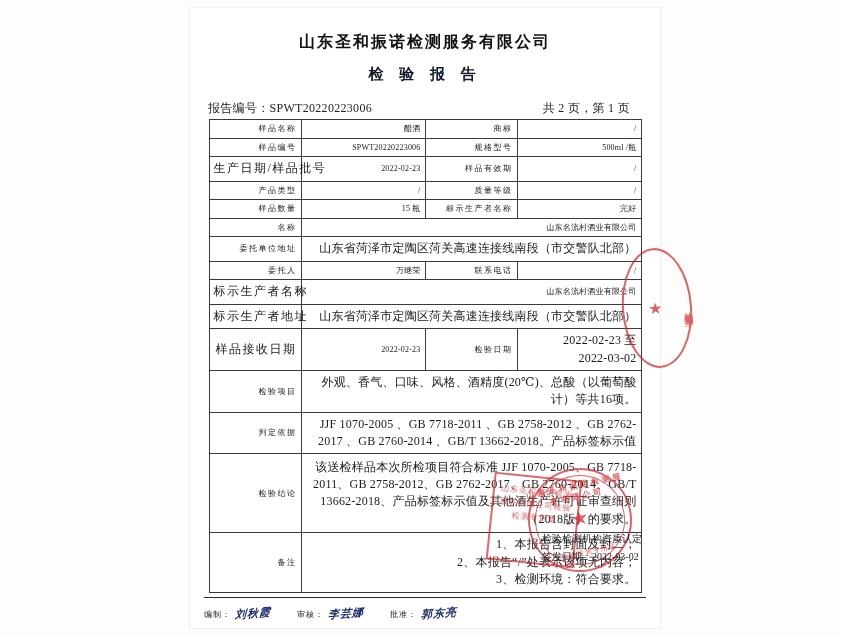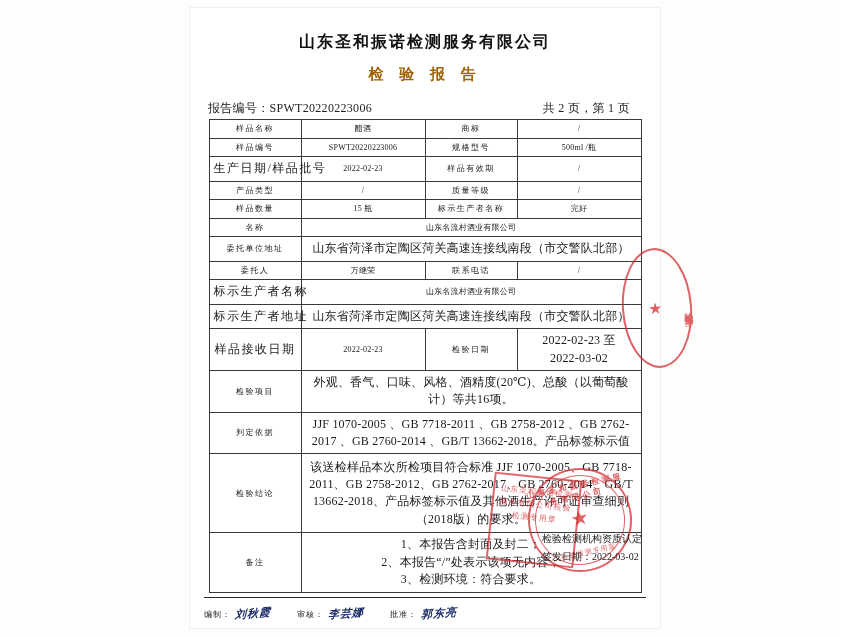--- a/index.html
+++ b/index.html
@@ -38,21 +38,21 @@
     letter-spacing: 2px;
     margin-top: 24px;
     color: #111;
   }
   .doc-subtitle {
     text-align: center;
     font-size: 15px;
     font-weight: bold;
     letter-spacing: 6px;
     margin-top: 12px;
-    color: #a16207;
+    color: #0f172a;
   }
   .meta-row {
     display: flex;
     justify-content: space-between;
     align-items: flex-end;
     margin: 16px 18px 2px 18px;
     font-size: 12px;
     color: #222;
   }
   .meta-left {
@@ -65,21 +65,21 @@
   table.report {
     border-collapse: collapse;
     width: 432px;
     margin: 2px auto 0 auto;
     table-layout: fixed;
     font-size: 8px;
   }
   table.report td {
     border: 1px solid #3a3a3a;
     padding: 3px 4px;
-    text-align: center;
+    text-align: right;
     vertical-align: middle;
     line-height: 1.45;
     color: #1a1a1a;
   }
   td.lbl {
     letter-spacing: 1.5px;
     white-space: nowrap;
   }
   td.val {
     letter-spacing: 0.2px;

